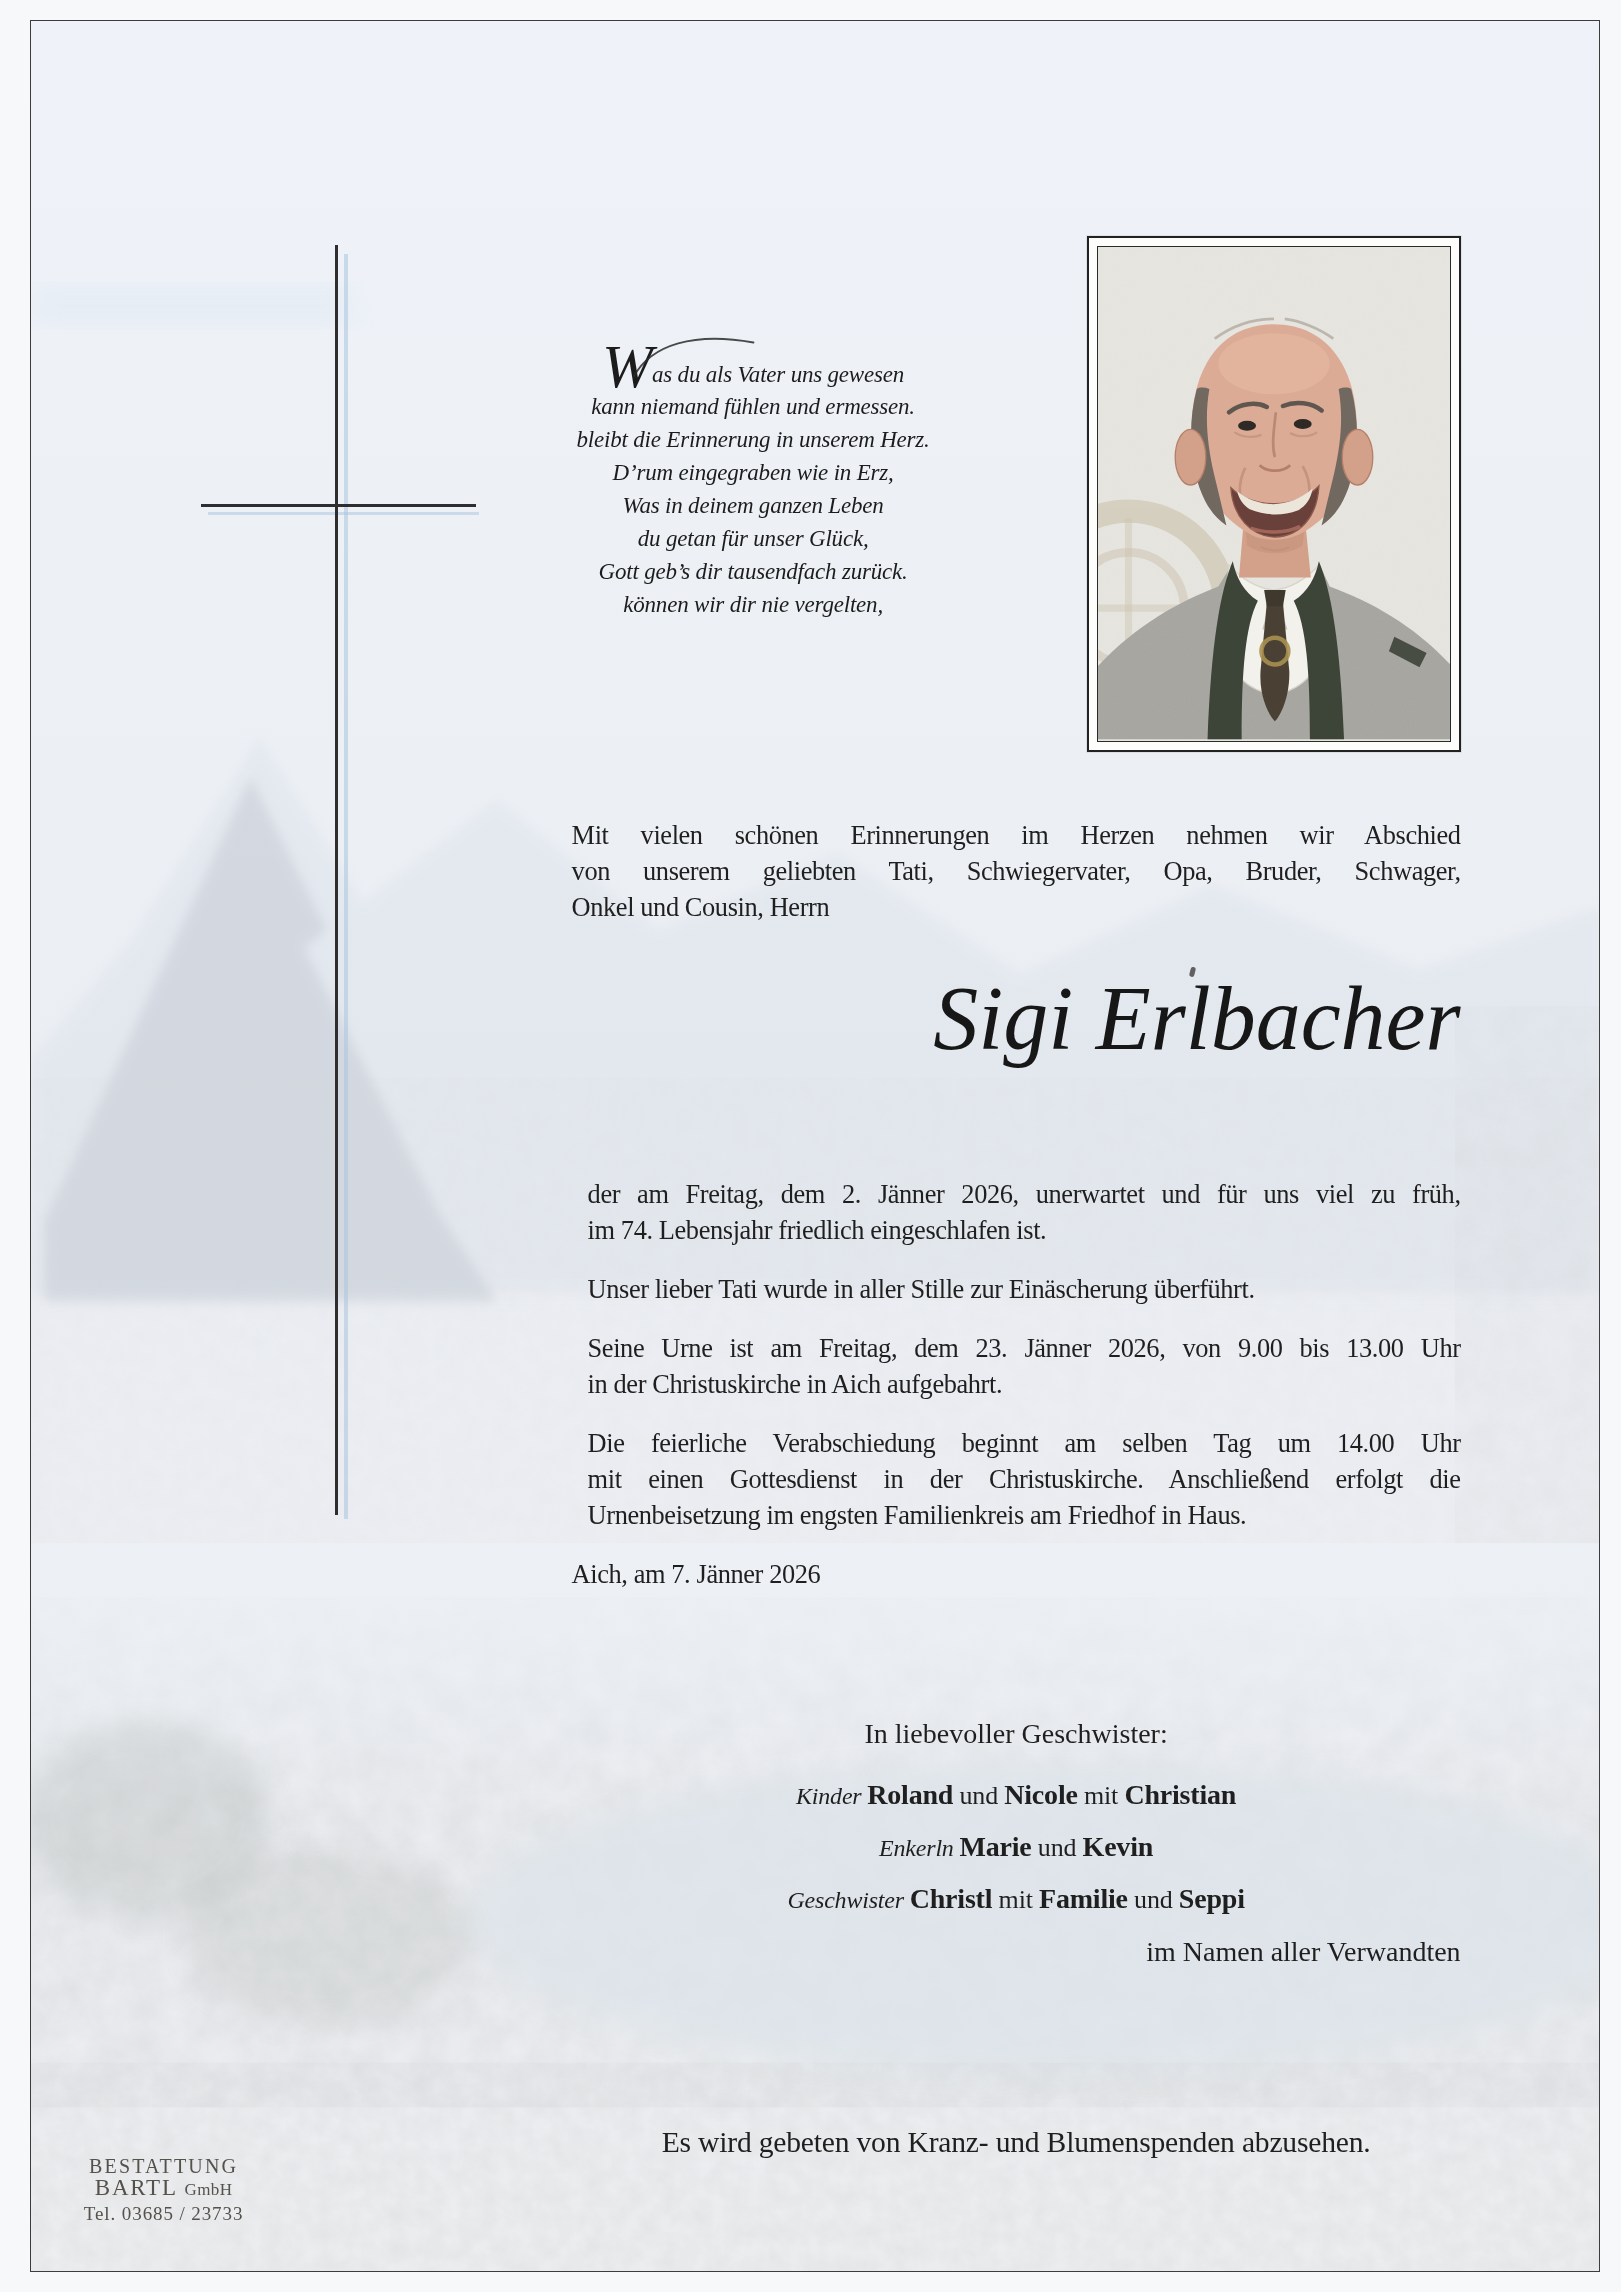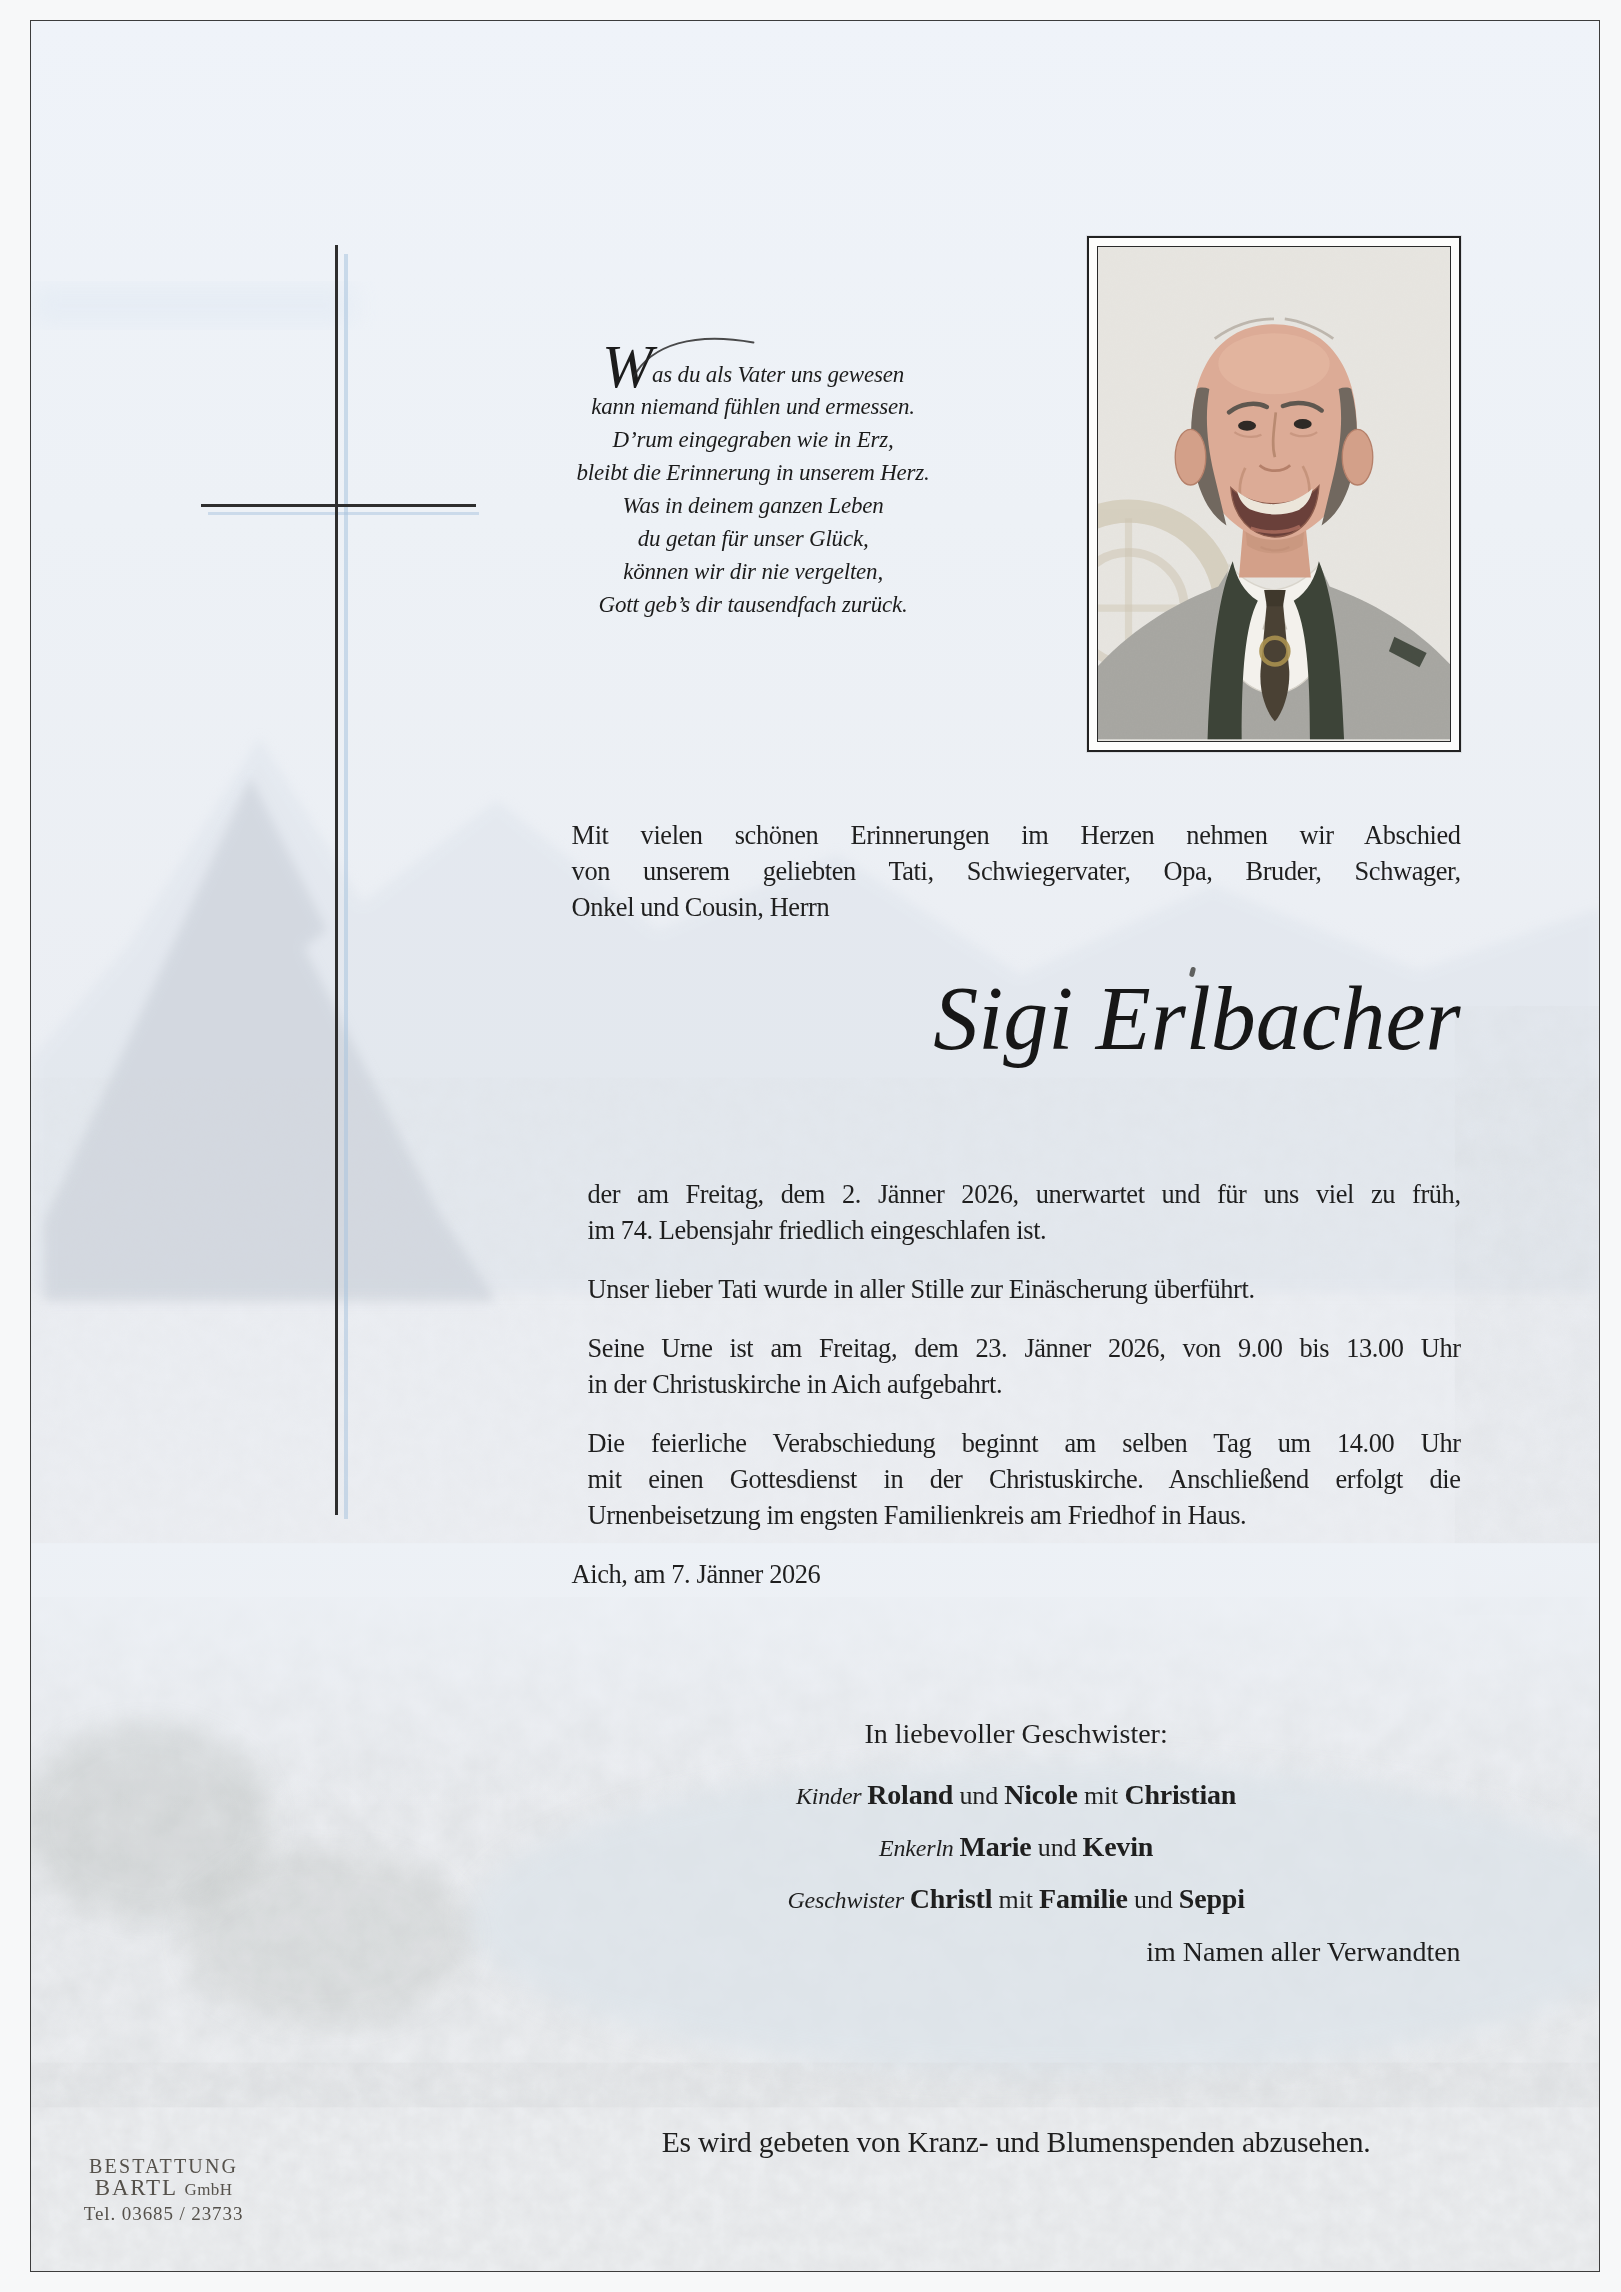--- a/index.html
+++ b/index.html
@@ -206,26 +206,26 @@
 
     <div class="poem">
       <div class="poem-l1">
         <svg class="flourish" width="125" height="50" viewBox="0 0 140 56" aria-hidden="true">
           <path d="M2 52 C 22 16, 70 2, 136 14" fill="none" stroke="#2b2b2b" stroke-width="2.2" stroke-linecap="round" opacity="0.85"></path>
         </svg>
         <span class="big-w">W</span><span>as du als Vater uns gewesen</span>
       </div>
       <div>
           <div class="tl">kann niemand fühlen und ermessen.</div>
+          <div class="tl">bleibt die Erinnerung in unserem Herz.</div>
           <div class="tl">D’rum eingegraben wie in Erz,</div>
-          <div class="tl">bleibt die Erinnerung in unserem Herz.</div>
           <div class="tl">Was in deinem ganzen Leben</div>
           <div class="tl">du getan für unser Glück,</div>
+          <div class="tl">Gott geb’s dir tausendfach zurück.</div>
           <div class="tl">können wir dir nie vergelten,</div>
-          <div class="tl">Gott geb’s dir tausendfach zurück.</div>
         </div>
     </div>
 
     <div class="col intro" style="position:absolute;">
         <div class="tl jl">Mit vielen schönen Erinnerungen im Herzen nehmen wir Abschied</div>
         <div class="tl jl">von unserem geliebten Tati, Schwiegervater, Opa, Bruder, Schwager,</div>
         <div class="tl">Onkel und Cousin, Herrn</div>
       </div>
 
     <h1 class="deceased-name">Sigi Erlbacher</h1>

